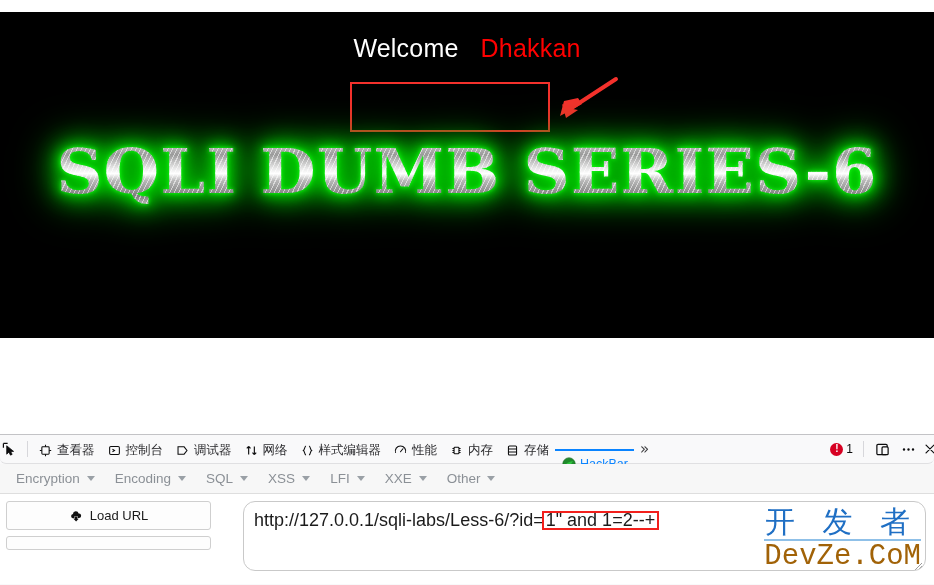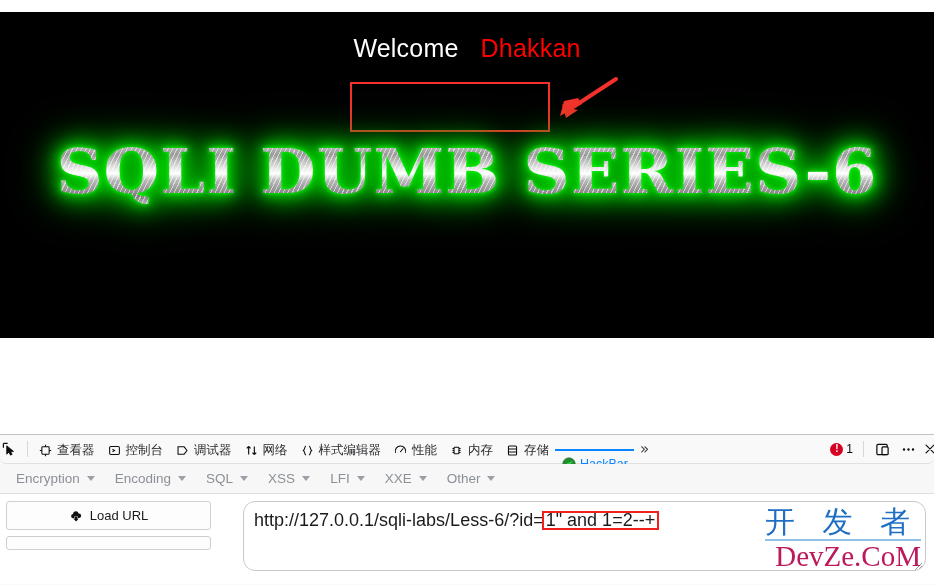--- a/index.html
+++ b/index.html
@@ -299,23 +299,23 @@
     display: block;
     padding-right: 2px;
   }
   #watermark .wm-rule {
     display: block;
     height: 2px;
     background: #8fc0e8;
     margin: 2px 0 1px 0;
   }
   #watermark .wm-en {
-    font-family: Liberation Serif, serif;
+    font-family: Liberation Mono, monospace;
     font-size: 29px;
-    color: #be185d;
+    color: #a16207;
     display: block;
     letter-spacing: 0px;
   }
 </style>
 </head>
 <body>
 
 <div id="page-viewport">
 
   <div id="welcome-line">

